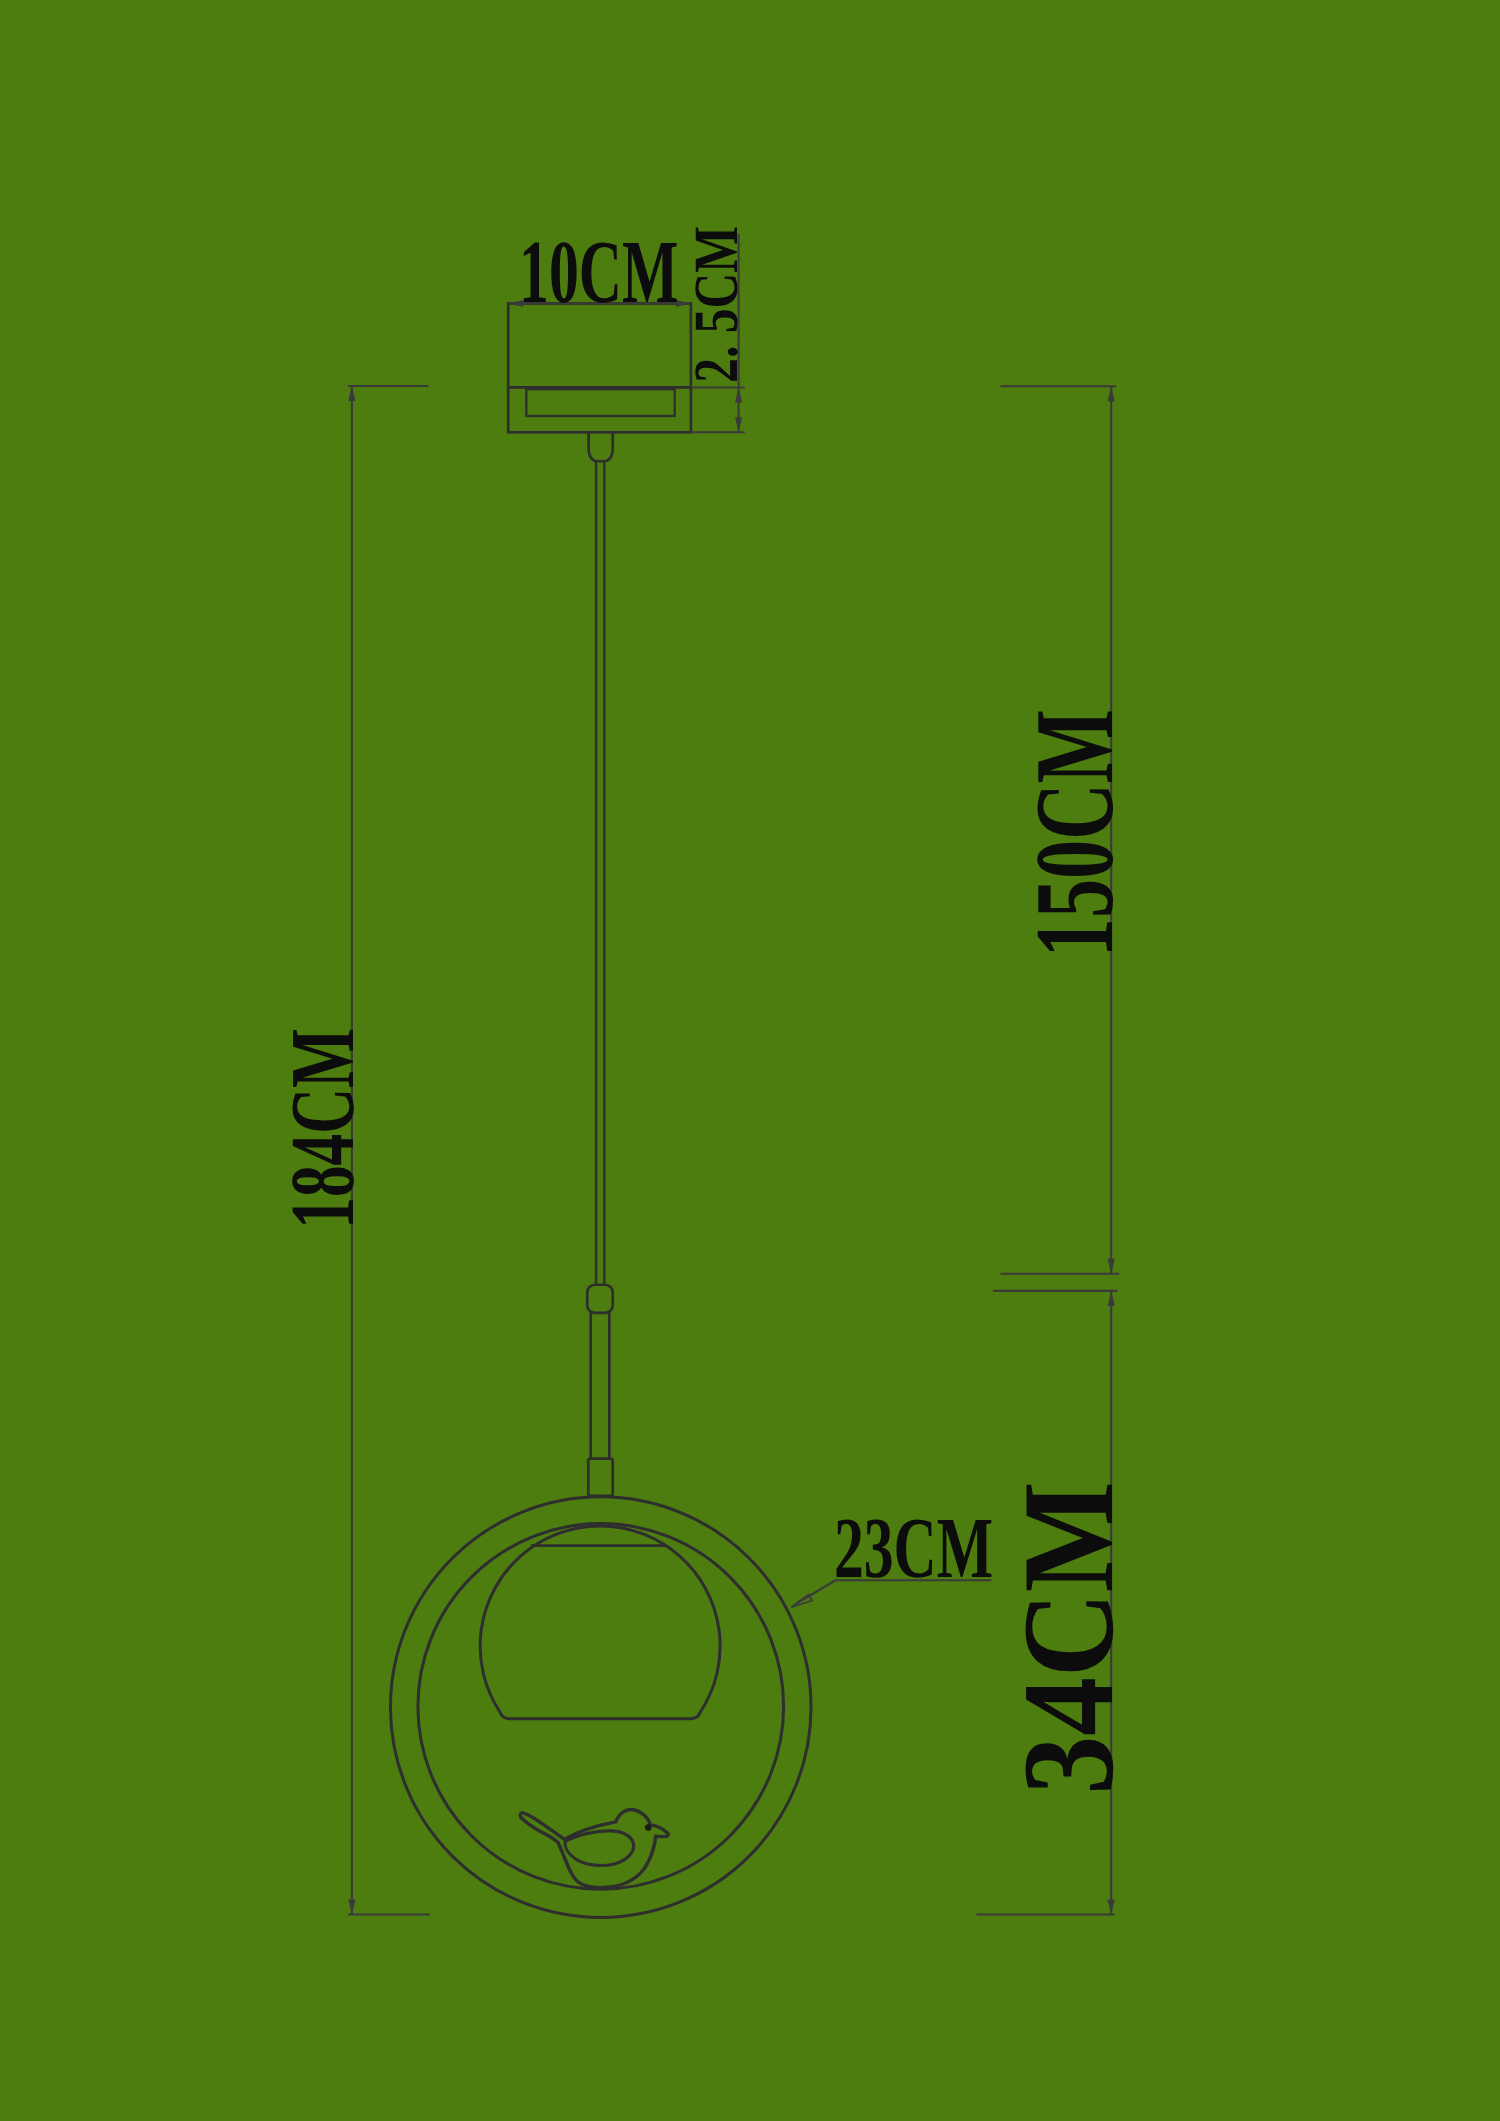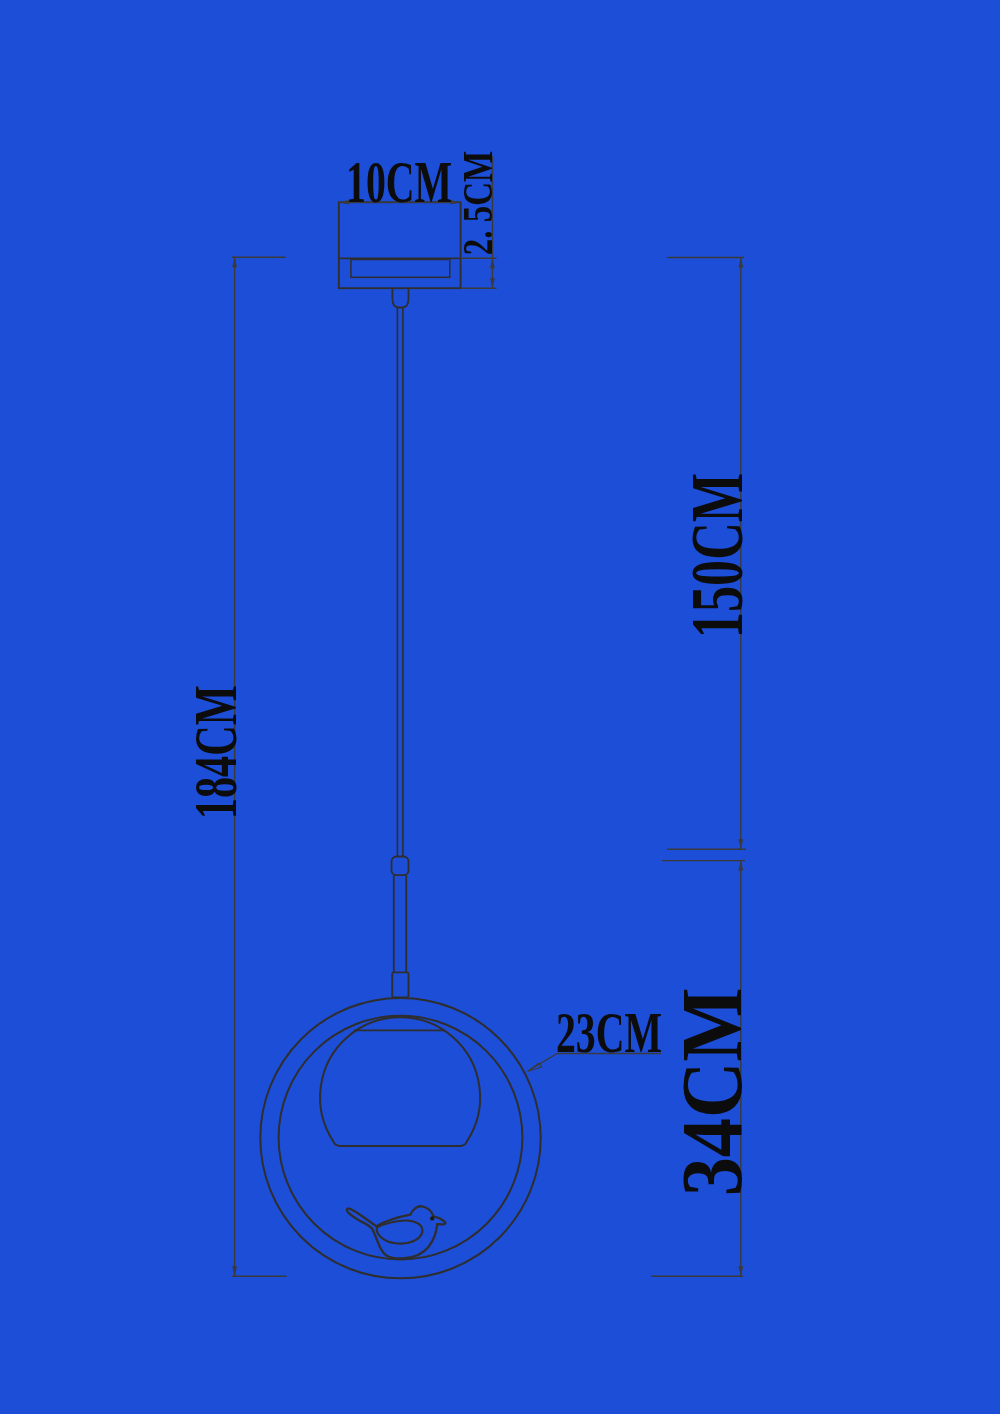--- a/index.html
+++ b/index.html
@@ -1,16 +1,16 @@
 <!DOCTYPE html>
 <html><head>
 <meta charset="utf-8">
 <style>
   html,body{margin:0;padding:0;background:#ffffff;}
-  .page{position:relative;width:1000px;height:1414px;background:#1d4ed8;overflow:hidden;}
+  .page{position:relative;width:1000px;height:1414px;background:#4d7c0f;overflow:hidden;}
   svg{position:absolute;left:0;top:0;filter:blur(0.4px);}
   text{font-family:"Liberation Serif", serif;font-weight:bold;fill:#0c0c0c;}
 </style>
 </head>
 <body>
 <div class="page">
 <svg width="1000" height="1414" viewBox="0 0 1000 1414">
   <g fill="none" stroke="#2e2e2e" stroke-width="1.8">
 
     <g>

